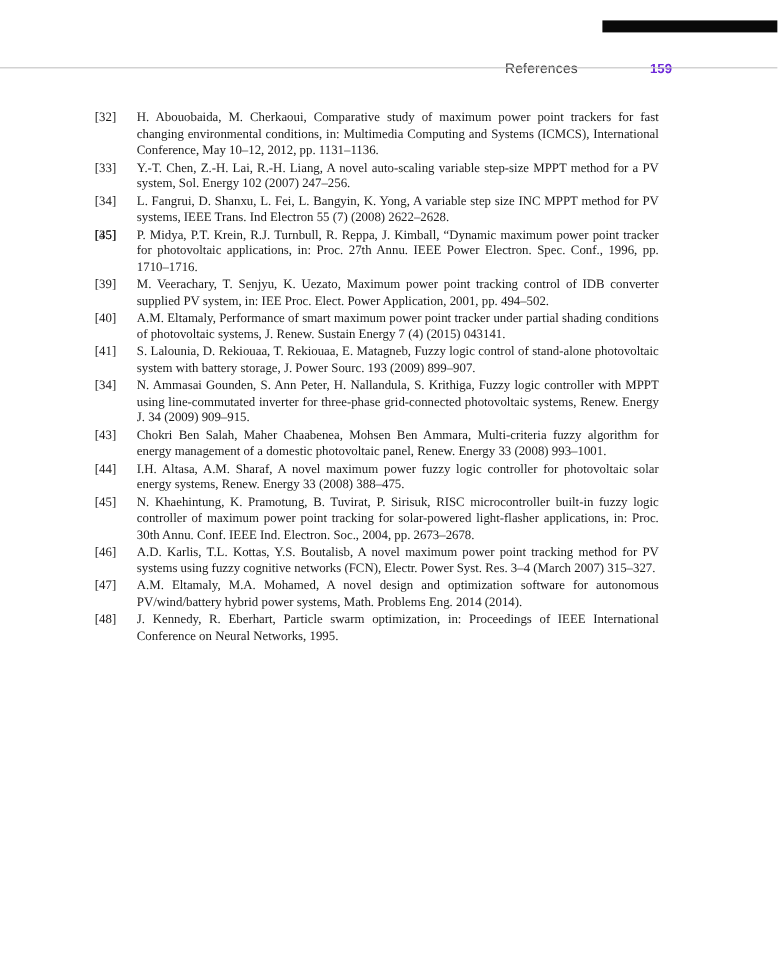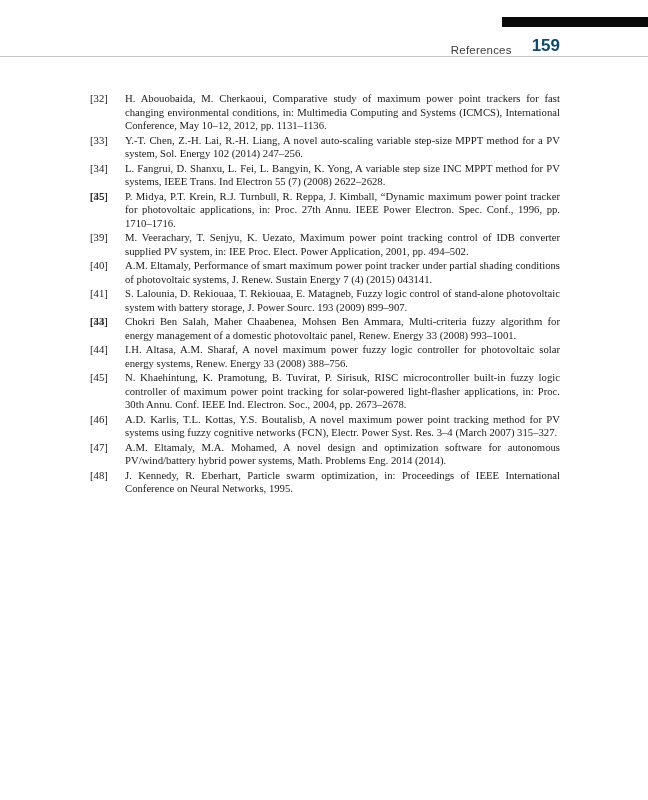--- a/index.html
+++ b/index.html
@@ -18,49 +18,50 @@
   .top-bar {
     position: absolute;
     top: 17px;
     right: 0;
     width: 146px;
     height: 10px;
     background: #0a0a0a;
   }
   .page-header {
     position: absolute;
-    top: 36px;
+    top: 52px;
     right: 88px;
     display: flex;
-    align-items: flex-end;
+    align-items: flex-start;
     gap: 20px;
     font-family: "Liberation Sans", sans-serif;
   }
   .header-title {
     font-size: 11.5px;
     color: #3d3d3d;
     letter-spacing: 0.2px;
   }
   .page-number {
-    font-size: 17px;
+    font-size: 11px;
     font-weight: bold;
-    color: #0c4a6e;
+    color: #6d28d9;
+    margin-left: 40px;
   }
   .header-rule {
     position: absolute;
     top: 56px;
     left: 0;
     right: 0;
     height: 1px;
     background: #c8c8c8;
   }
   .references-list {
     position: absolute;
     top: 92px;
-    left: 90px;
+    left: 79px;
     width: 470px;
     margin: 0;
     padding: 0;
     list-style: none;
     font-size: 10.7px;
     line-height: 13.5px;
   }
   .ref {
     position: relative;
     padding-left: 35px;
@@ -85,21 +86,21 @@
 
 <div class="header-rule"></div>
 
 <ul class="references-list">
   <li class="ref">
     <span class="ref-num">[32]</span>
     <span class="ref-text">H. Abouobaida, M. Cherkaoui, Comparative study of maximum power point trackers for fast changing environmental conditions, in: Multimedia Computing and Systems (ICMCS), International Conference, May 10–12, 2012, pp. 1131–1136.</span>
   </li>
   <li class="ref">
     <span class="ref-num">[33]</span>
-    <span class="ref-text">Y.-T. Chen, Z.-H. Lai, R.-H. Liang, A novel auto-scaling variable step-size MPPT method for a PV system, Sol. Energy 102 (2014) 247–256.</span>
+    <span class="ref-text">Y.-T. Chen, Z.-H. Lai, R.-H. Liang, A novel auto-scaling variable step-size MPPT method for a PV system, Sol. Energy 102 (2007) 247–256.</span>
   </li>
   <li class="ref">
     <span class="ref-num">[34]</span>
     <span class="ref-text">L. Fangrui, D. Shanxu, L. Fei, L. Bangyin, K. Yong, A variable step size INC MPPT method for PV systems, IEEE Trans. Ind Electron 55 (7) (2008) 2622–2628.</span>
   </li>
   <li class="ref">
     <span class="ref-num">[35]</span>
   </li>
   <li class="ref">
     <span class="ref-num">[45]</span>
@@ -112,28 +113,29 @@
   <li class="ref">
     <span class="ref-num">[40]</span>
     <span class="ref-text">A.M. Eltamaly, Performance of smart maximum power point tracker under partial shading conditions of photovoltaic systems, J. Renew. Sustain Energy 7 (4) (2015) 043141.</span>
   </li>
   <li class="ref">
     <span class="ref-num">[41]</span>
     <span class="ref-text">S. Lalounia, D. Rekiouaa, T. Rekiouaa, E. Matagneb, Fuzzy logic control of stand-alone photovoltaic system with battery storage, J. Power Sourc. 193 (2009) 899–907.</span>
   </li>
   <li class="ref">
     <span class="ref-num">[34]</span>
+    <span class="ref-text">N. Ammasai Gounden, S. Ann Peter, H. Nallandula, S. Krithiga, Fuzzy logic controller with MPPT using line-commutated inverter for three-phase grid-connected photovoltaic systems, Renew. Energy J. 34 (2009) 909–915.</span>
   </li>
   <li class="ref">
     <span class="ref-num">[43]</span>
     <span class="ref-text">Chokri Ben Salah, Maher Chaabenea, Mohsen Ben Ammara, Multi-criteria fuzzy algorithm for energy management of a domestic photovoltaic panel, Renew. Energy 33 (2008) 993–1001.</span>
   </li>
   <li class="ref">
     <span class="ref-num">[44]</span>
-    <span class="ref-text">I.H. Altasa, A.M. Sharaf, A novel maximum power fuzzy logic controller for photovoltaic solar energy systems, Renew. Energy 33 (2008) 388–756.</span>
+    <span class="ref-text">I.H. Altasa, A.M. Sharaf, A novel maximum power fuzzy logic controller for photovoltaic solar energy systems, Renew. Energy 33 (2008) 388–475.</span>
   </li>
   <li class="ref">
     <span class="ref-num">[45]</span>
     <span class="ref-text">N. Khaehintung, K. Pramotung, B. Tuvirat, P. Sirisuk, RISC microcontroller built-in fuzzy logic controller of maximum power point tracking for solar-powered light-flasher applications, in: Proc. 30th Annu. Conf. IEEE Ind. Electron. Soc., 2004, pp. 2673–2678.</span>
   </li>
   <li class="ref">
     <span class="ref-num">[46]</span>
     <span class="ref-text">A.D. Karlis, T.L. Kottas, Y.S. Boutalisb, A novel maximum power point tracking method for PV systems using fuzzy cognitive networks (FCN), Electr. Power Syst. Res. 3–4 (March 2007) 315–327.</span>
   </li>
   <li class="ref">

